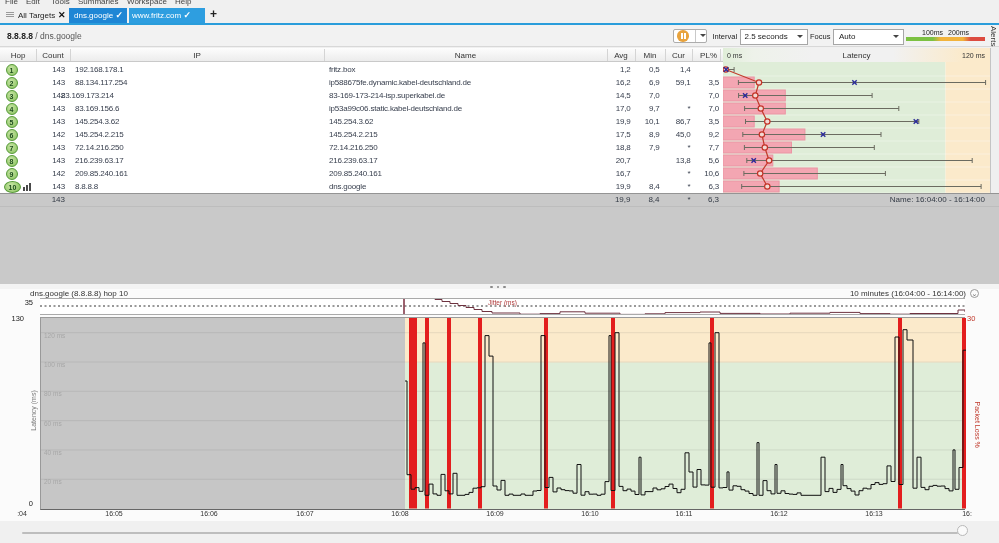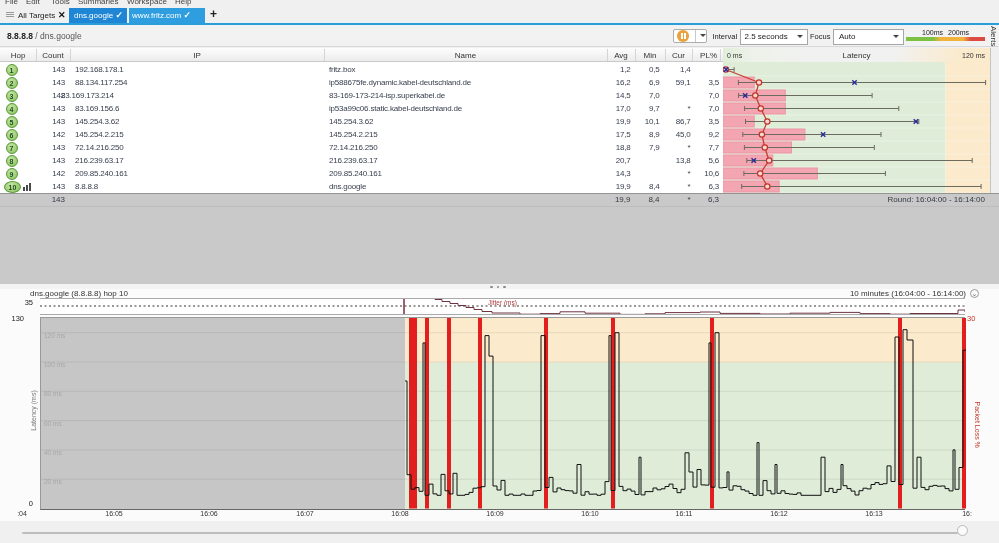--- a/index.html
+++ b/index.html
@@ -181,21 +181,21 @@
       <span class="lt" style="left:329px">216.239.63.17</span>
       <span class="rt" style="width:630.5px">20,7</span>
       <span class="rt" style="width:690.5px">13,8</span>
       <span class="rt" style="width:719px">5,6</span>
     </div>
 <div class="row" style="top:105px">
       <span class="circ">9</span>
       <span class="rt" style="width:65px">142</span>
       <span class="lt" style="left:75px">209.85.240.161</span>
       <span class="lt" style="left:329px">209.85.240.161</span>
-      <span class="rt" style="width:630.5px">14,3</span>
+      <span class="rt" style="width:630.5px">16,7</span>
       <span class="rt" style="width:690.5px">*</span>
       <span class="rt" style="width:719px">10,6</span>
     </div>
 <div class="row" style="top:118px">
       <span class="circ" style="width:17px;left:4px">10</span>
       <svg class="fico" width="10" height="9">
         <rect x="0" y="5" width="2" height="4" fill="#4a4a4a"></rect>
         <rect x="3" y="3" width="2" height="6" fill="#4a4a4a"></rect>
         <rect x="6" y="1" width="2" height="8" fill="#4a4a4a"></rect>
       </svg>
@@ -316,21 +316,21 @@
       </g>
 </svg>
 </div>
 <div id="rsliver"></div>
 <div id="tfoot">
   <span style="left:0;width:65px;text-align:right">143</span>
   <span style="left:0;width:630.5px;text-align:right">19,9</span>
   <span style="left:0;width:659.5px;text-align:right">8,4</span>
   <span style="left:0;width:690.5px;text-align:right">*</span>
   <span style="left:0;width:719px;text-align:right">6,3</span>
-  <span style="left:0;width:985px;text-align:right">Round: 16:04:00 - 16:14:00</span>
+  <span style="left:0;width:985px;text-align:right">Name: 16:04:00 - 16:14:00</span>
 </div>
 <div id="grayblk"></div>
 <div id="splitter">
     <i style="left:490px"></i>
     <i style="left:496.5px"></i>
     <i style="left:503px"></i>
   </div>
 <div id="bpanel">
   <div id="bphead">
     <span style="position:absolute;left:18px;top:0">dns.google (8.8.8.8) hop 10</span>

